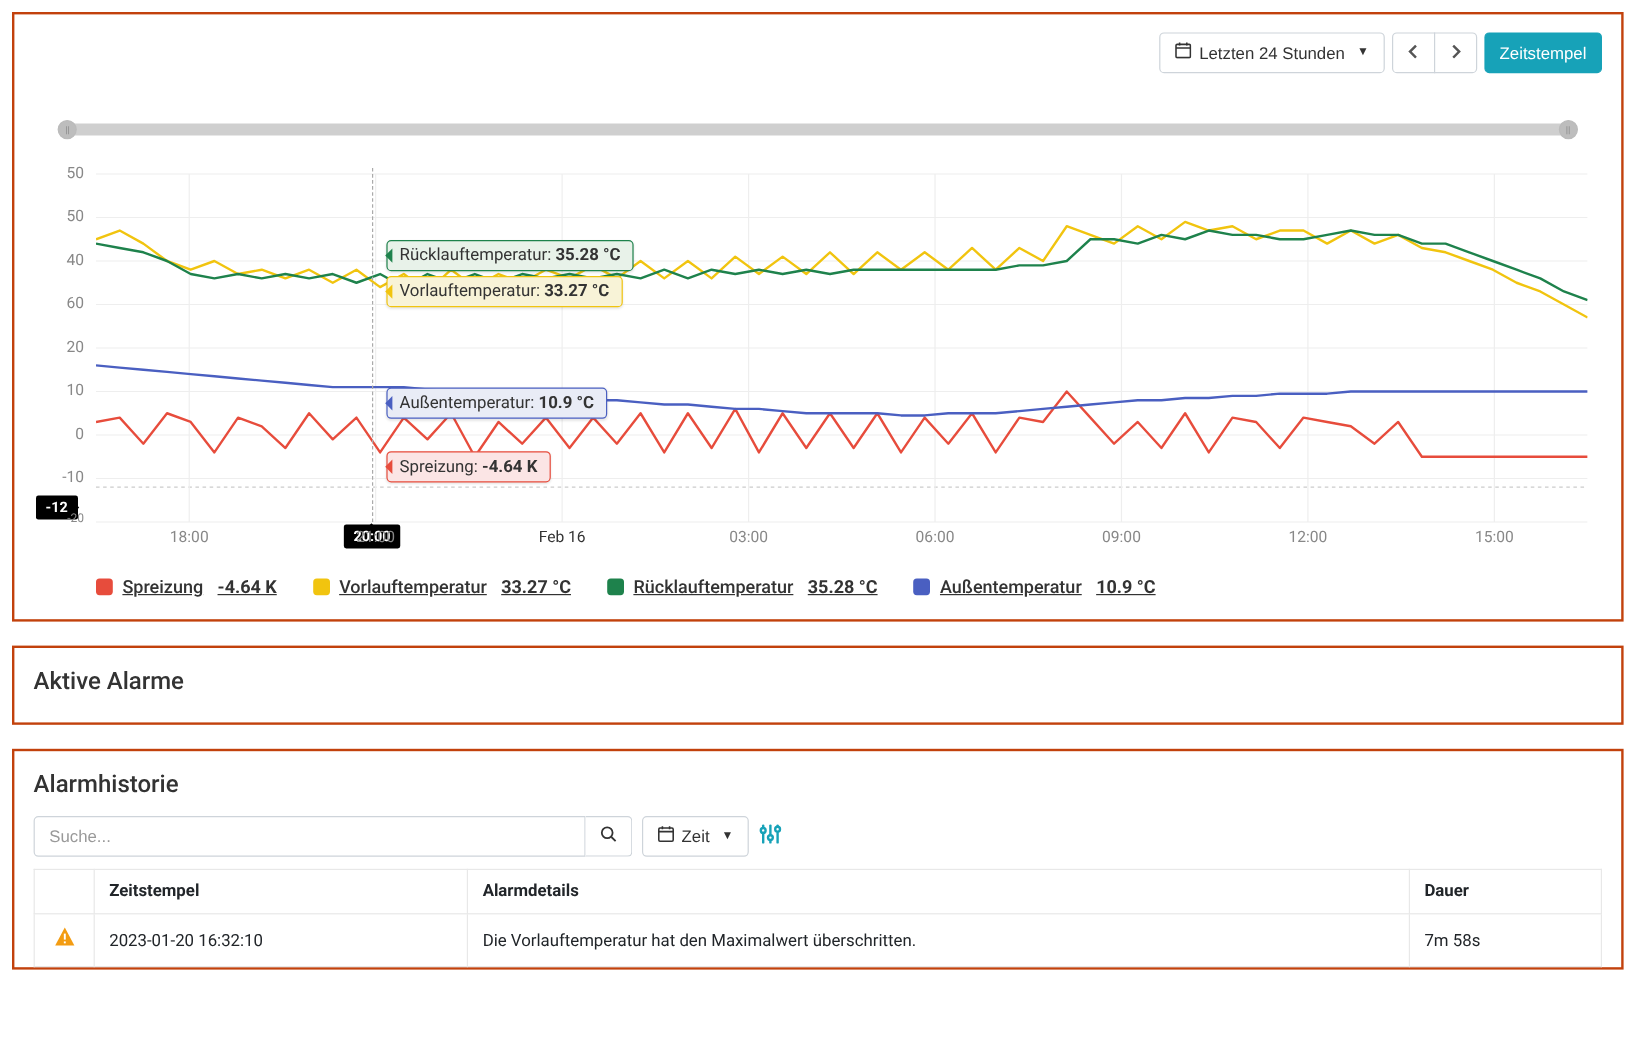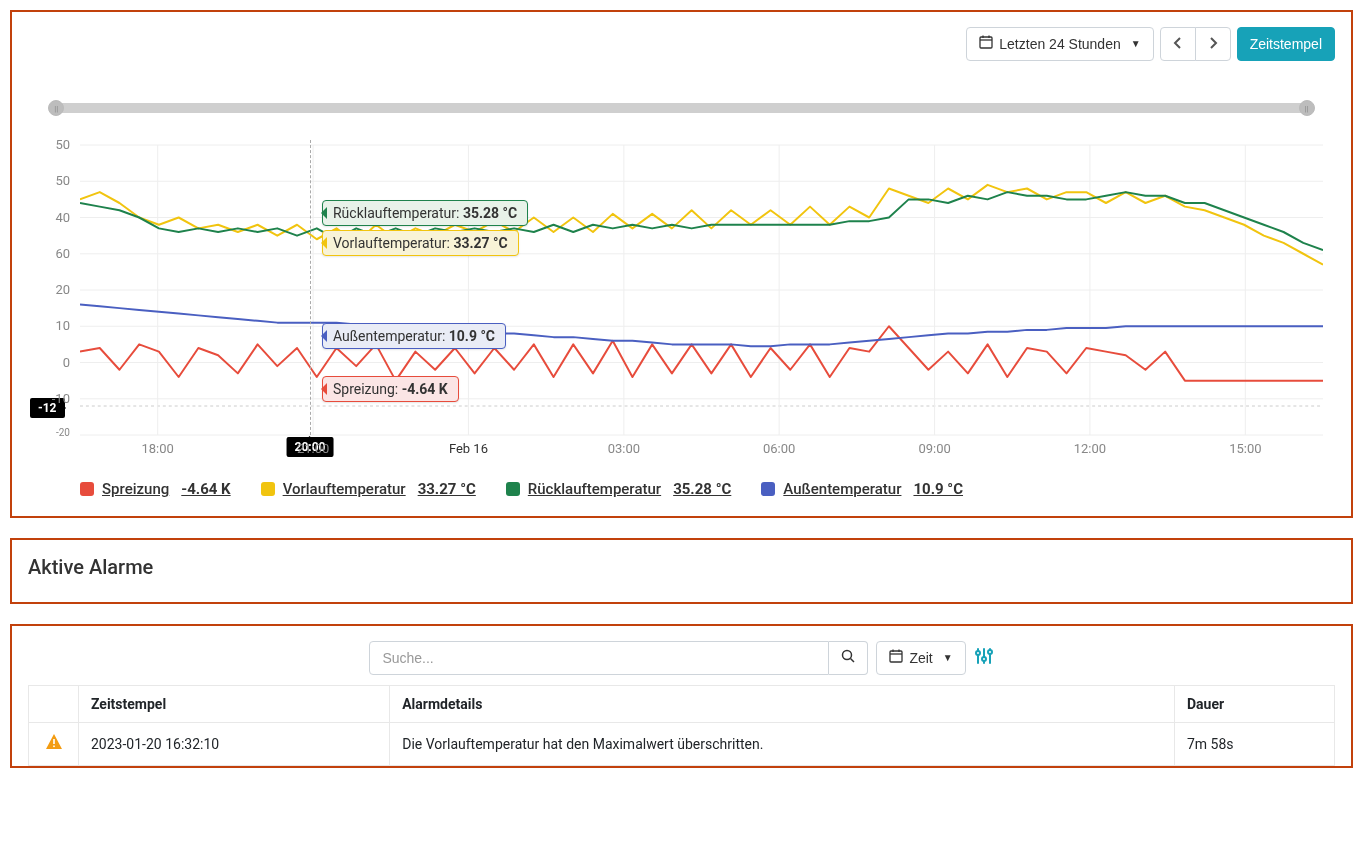--- a/index.html
+++ b/index.html
@@ -137,21 +137,21 @@
   .legend-value { font-weight:700; margin-left:4px; }
   
   .alert-info {
     background:#17a2b8; color:#fff;
     padding:14px 18px; border-radius:4px;
     margin:0 8px 8px 8px;
     font-size:15px;
   }
   
   .history-toolbar {
-    display:flex; justify-content:center; align-items:center; gap:8px;
+    display:flex; justify-content:flex-start; align-items:center; gap:8px;
     margin:0 8px 10px 8px;
   }
   .input-group { display:flex; }
   .input-group input {
     border:1px solid #ced4da; border-radius:4px 0 0 4px;
     padding:6px 12px; font-size:14px; width:460px;
     color:#495057;
   }
   .input-group input::placeholder { color:#999; }
   .input-group .btn { border-radius:0 4px 4px 0; border-left:0; }
@@ -234,21 +234,21 @@
           <line x1="866.25" y1="5" x2="866.25" y2="295"></line>
           <line x1="1023.75" y1="5" x2="1023.75" y2="295"></line>
           <line x1="1181.25" y1="5" x2="1181.25" y2="295"></line>
         </g>
         <polyline points="0,211.625 20,208 40,229.75 60,204.375 80,211.625 100,237 120,208 140,215.25 160,233.375 180,204.375 200,226.125 220,208 240,237 260,208 280,226.125 300,204.375 320,240.625 340,211.625 360,229.75 380,208 400,233.375 420,208 440,229.75 460,204.375 480,237 500,204.375 520,233.375 540,200.75 560,237 580,204.375 600,233.375 620,204.375 640,233.375 660,204.375 680,237 700,208 720,229.75 740,204.375 760,237 780,208 800,211.625 820,186.25 840,208 860,229.75 880,211.625 900,233.375 920,204.375 940,237 960,208 980,211.625 1000,233.375 1020,208 1040,211.625 1060,215.25 1080,229.75 1100,211.625 1120,240.625 1140,240.625 1160,240.625 1180,240.625 1200,240.625 1220,240.625 1240,240.625 1260,240.625" fill="none" stroke="#e74c3c" stroke-width="2" stroke-linejoin="round"></polyline>
         <polyline points="0,59.375 20,52.12499999999999 40,62.999999999999986 60,77.5 80,84.75 100,77.5 120,88.375 140,84.75 160,92.00000000000001 180,84.75 200,95.625 220,84.75 240,99.24999999999999 260,88.375 280,102.875 300,84.75 320,99.24999999999999 340,88.375 360,95.625 380,84.75 400,92.00000000000001 420,81.12499999999999 440,92.00000000000001 460,77.5 480,92.00000000000001 500,77.5 520,92.00000000000001 540,73.87500000000001 560,88.375 580,73.87500000000001 600,88.375 620,70.25 640,88.375 660,70.25 680,84.75 700,70.25 720,84.75 740,66.625 760,84.75 780,66.625 800,77.5 820,48.50000000000001 840,55.750000000000014 860,62.999999999999986 880,48.50000000000001 900,59.375 920,44.874999999999986 940,52.12499999999999 960,48.50000000000001 980,59.375 1000,52.12499999999999 1020,52.12499999999999 1040,62.999999999999986 1060,52.12499999999999 1080,62.999999999999986 1100,55.750000000000014 1120,66.625 1140,70.25 1160,77.5 1180,84.75 1200,95.625 1220,102.875 1240,113.75 1260,124.625" fill="none" stroke="#f1c40f" stroke-width="2" stroke-linejoin="round"></polyline>
         <polyline points="0,62.999999999999986 20,66.625 40,70.25 60,77.5 80,88.375 100,92.00000000000001 120,88.375 140,92.00000000000001 160,88.375 180,92.00000000000001 200,88.375 220,95.625 240,88.375 260,99.24999999999999 280,88.375 300,95.625 320,88.375 340,95.625 360,88.375 380,92.00000000000001 400,88.375 420,92.00000000000001 440,88.375 460,92.00000000000001 480,84.75 500,92.00000000000001 520,84.75 540,88.375 560,84.75 580,88.375 600,84.75 620,88.375 640,84.75 660,84.75 680,84.75 700,84.75 720,84.75 740,84.75 760,84.75 780,81.12499999999999 800,81.12499999999999 820,77.5 840,59.375 860,59.375 880,62.999999999999986 900,55.750000000000014 920,59.375 940,52.12499999999999 960,55.750000000000014 980,55.750000000000014 1000,59.375 1020,59.375 1040,55.750000000000014 1060,52.12499999999999 1080,55.750000000000014 1100,55.750000000000014 1120,62.999999999999986 1140,62.999999999999986 1160,70.25 1180,77.5 1200,84.75 1220,92.00000000000001 1240,102.875 1260,110.12500000000001" fill="none" stroke="#1e824c" stroke-width="2" stroke-linejoin="round"></polyline>
         <polyline points="0,164.5 20,166.3125 40,168.125 60,169.9375 80,171.75 100,173.5625 120,175.375 140,177.1875 160,179 180,180.8125 200,182.625 220,182.625 240,182.625 260,182.625 280,184.4375 300,186.25 320,186.25 340,188.0625 360,189.875 380,189.875 400,191.6875 420,193.5 440,193.5 460,195.3125 480,197.125 500,197.125 520,198.9375 540,200.75 560,200.75 580,202.5625 600,204.375 620,204.375 640,204.375 660,204.375 680,206.1875 700,206.1875 720,204.375 740,204.375 760,204.375 780,202.5625 800,200.75 820,198.9375 840,197.125 860,195.3125 880,193.5 900,193.5 920,191.6875 940,191.6875 960,189.875 980,189.875 1000,188.0625 1020,188.0625 1040,188.0625 1060,186.25 1080,186.25 1100,186.25 1120,186.25 1140,186.25 1160,186.25 1180,186.25 1200,186.25 1220,186.25 1240,186.25 1260,186.25" fill="none" stroke="#4a5fc1" stroke-width="2" stroke-linejoin="round"></polyline>
       </svg>
     <div class="crosshair" id="crosshair" style="left: calc(18.5% + 45.2px);"></div>
-    <div class="axis-badge axis-badge-y" id="ybadge" style="top: 258px; left: 10px; text-align: right;">-12</div>
+    <div class="axis-badge axis-badge-y" id="ybadge" style="top: 273px; left: 10px; text-align: right;">-12</div>
     <div class="axis-badge axis-badge-x" id="xbadge" style="position: absolute; top: 297px; left: calc(18.5% + 45.2px); transform: translateX(-50%);">20:00</div>
     <div id="tooltips-anchor">
         <div class="tip tip-green" style="top: 60px; left: calc(18.5% + 57.2px);"><span>Rücklauftemperatur: </span><span class="val">35.28 °C</span></div>
         <div class="tip tip-yellow" style="top: 90px; left: calc(18.5% + 57.2px);"><span>Vorlauftemperatur: </span><span class="val">33.27 °C</span></div>
         <div class="tip tip-blue" style="top: 183px; left: calc(18.5% + 57.2px);"><span>Außentemperatur: </span><span class="val">10.9 °C</span></div>
         <div class="tip tip-red" style="top: 236px; left: calc(18.5% + 57.2px);"><span>Spreizung: </span><span class="val">-4.64 K</span></div>
       </div>
   <div style="position: absolute; left: 0px; width: 50px; text-align: right; color: rgb(136, 136, 136); font-size: 10px; top: 287px;">-20</div>
       <div style="position: absolute; left: 0px; width: 50px; text-align: right; color: rgb(136, 136, 136); font-size: 13px; top: 250.75px;">-10</div>
       <div style="position: absolute; left: 0px; width: 50px; text-align: right; color: rgb(136, 136, 136); font-size: 13px; top: 214.5px;">0</div>
@@ -292,20 +292,21 @@
       <span class="legend-value">10.9 °C</span>
       </div>
     </div>
 </div>
 
 <div class="card">
   <h2 class="card-title">Aktive Alarme</h2>
 </div>
 
 <div class="card" style="padding-bottom:0">
+  <h2 class="card-title">Alarmhistorie</h2>
 
   <div class="history-toolbar">
     <div class="input-group">
       <input type="text" placeholder="Suche..." style="">
       <button class="btn">
         <span>
           <svg width="14" height="14" viewBox="0 0 14 14">
               <circle cx="6" cy="6" r="4.5" fill="none" stroke="#333" stroke-width="1.5"></circle>
               <line x1="9.5" y1="9.5" x2="13" y2="13" stroke="#333" stroke-width="1.5"></line>
             </svg>

